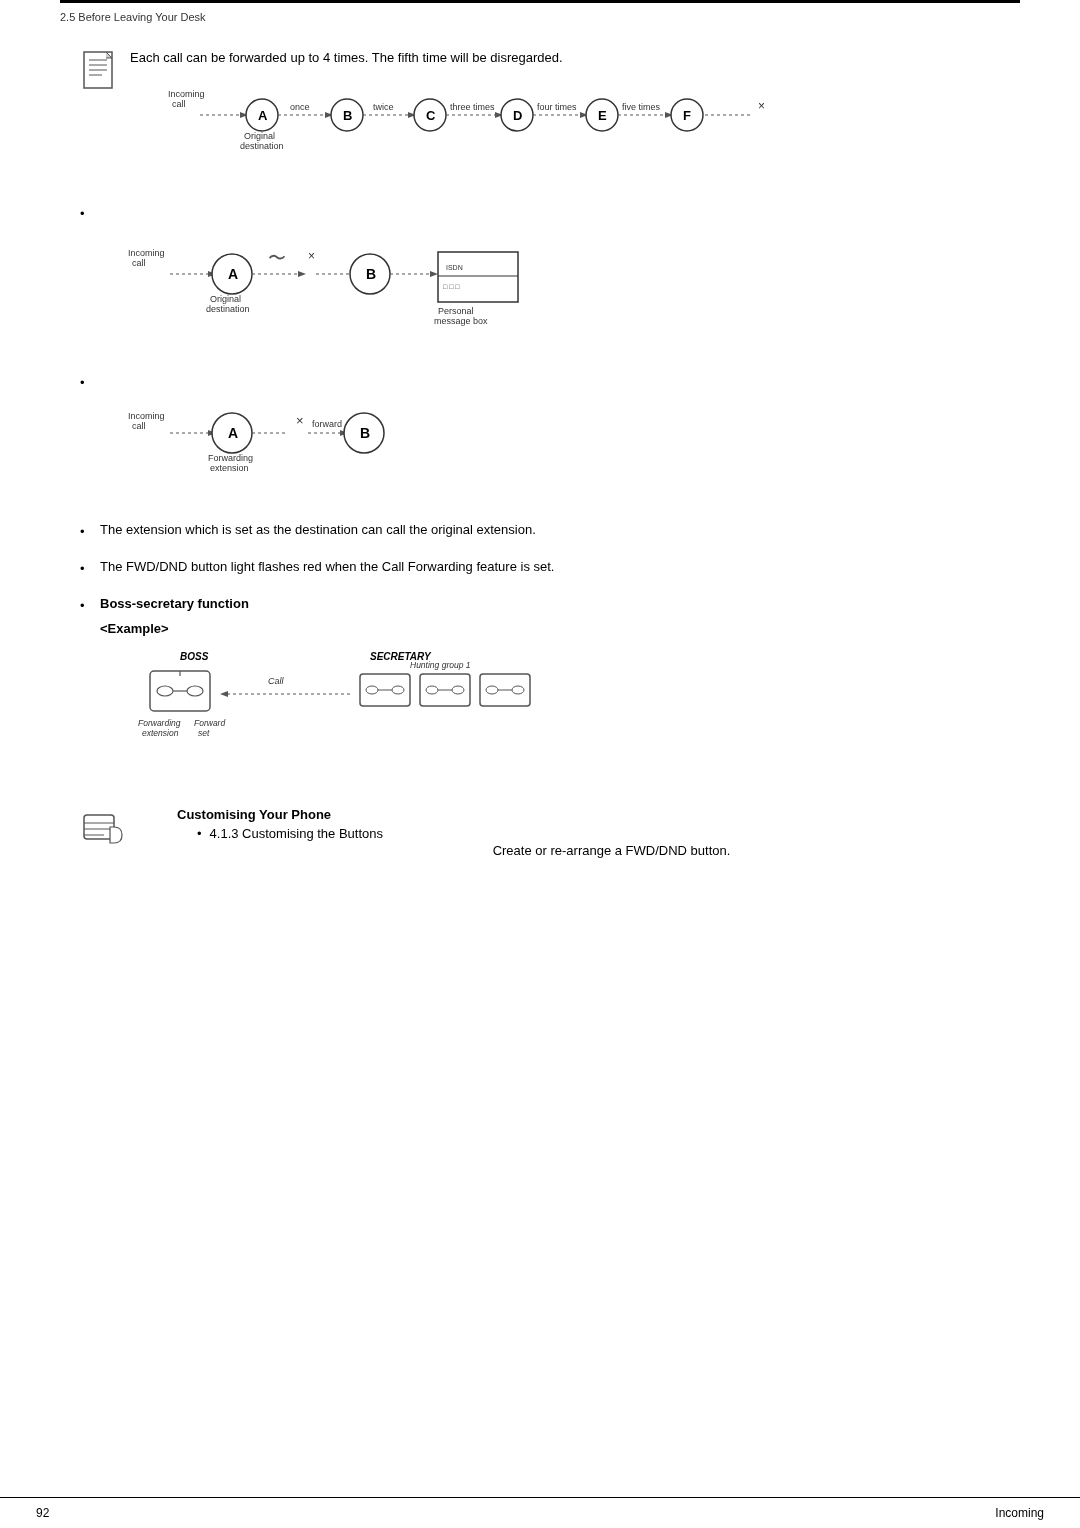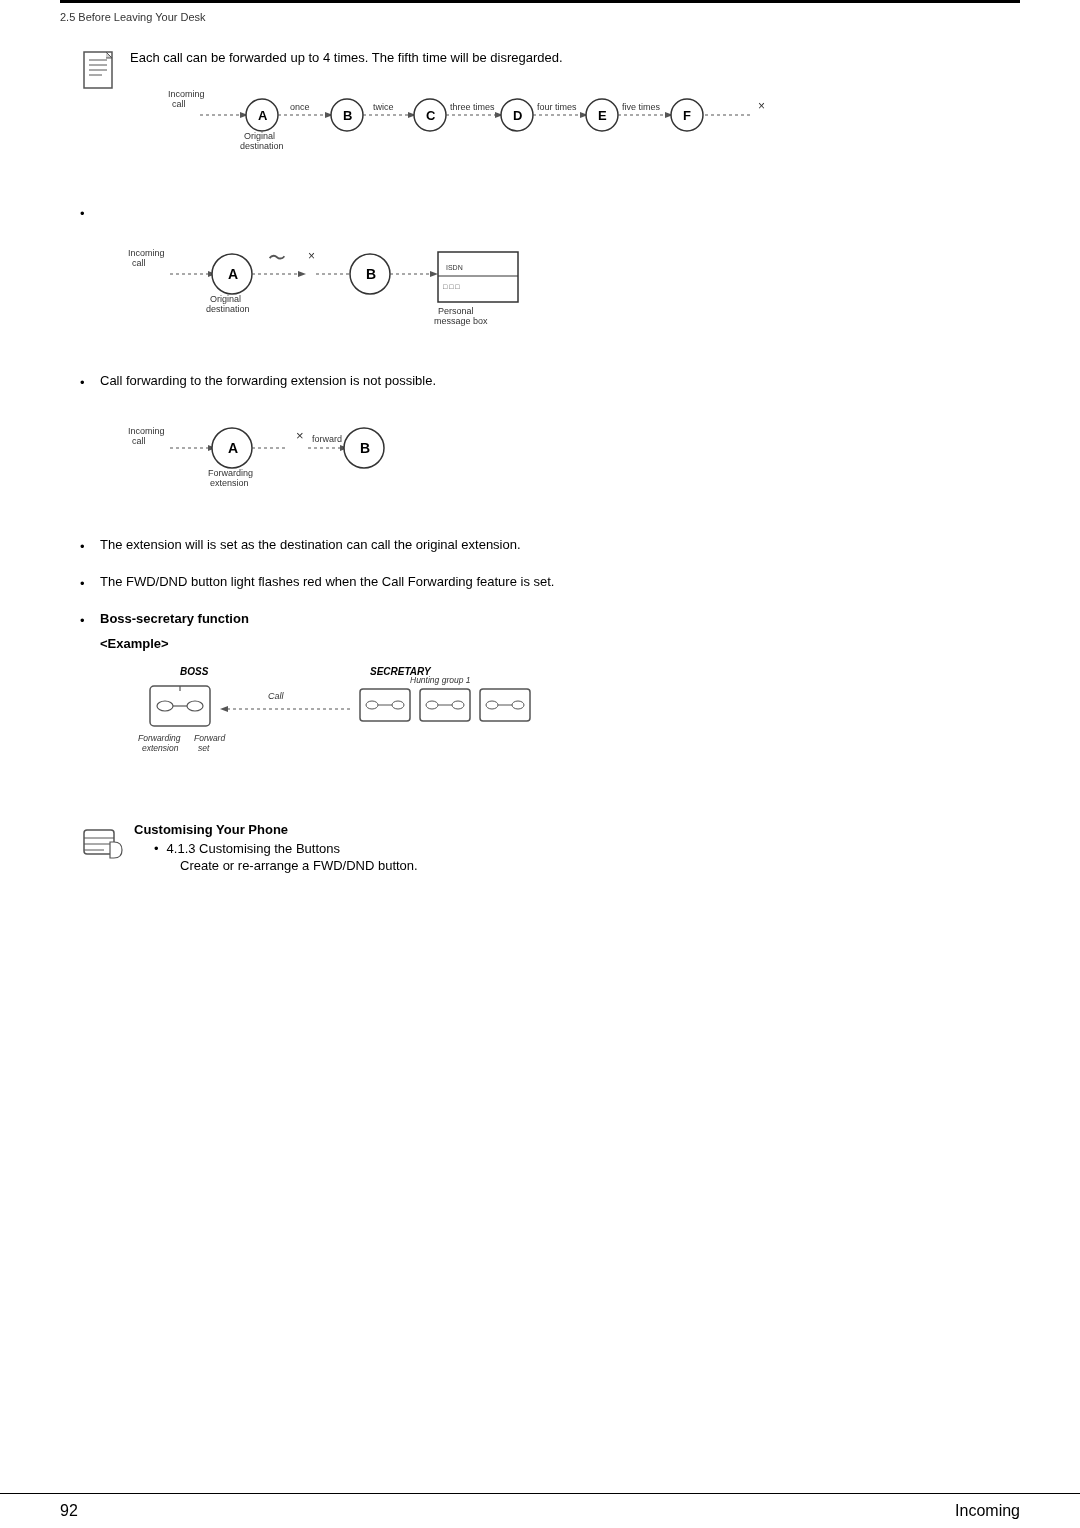--- a/index.html
+++ b/index.html
@@ -61,22 +61,22 @@
     }
     
     .bottom-bar {
       position: absolute;
       bottom: 0;
       left: 0;
       right: 0;
       border-top: 1.5px solid #000;
       display: flex;
       justify-content: space-between;
-      padding: 8px 60px;
-      font-size: 16px;
+      padding: 8px 36px;
+      font-size: 12px;
     }
     .customising-block {
       display: flex;
       align-items: flex-start;
       margin: 10px 0 18px 0;
     }
     .sub-bullet {
       margin-left: 20px;
       margin-top: 4px;
     }
@@ -217,21 +217,20 @@
             <text x="318" y="100" font-size="9" fill="#333">Personal</text>
             <text x="314" y="110" font-size="9" fill="#333">message box</text>
           </svg>
         </div>
       </div>
     </div>
 
     <div class="bullet-block" style="margin-top:8px;">
       <div style="width:14px; flex-shrink:0; margin-right:6px; margin-top:2px;">•</div>
       <div class="bullet-text">
-        <p>Call forwarding to the forwarding extension is not possible.</p>
 
         <div class="diagram-area">
           <svg width="340" height="100" viewBox="0 0 340 100">
 
             <text x="8" y="36" font-size="9" fill="#333">Incoming</text>
             <text x="12" y="46" font-size="9" fill="#333">call</text>
 
             <line x1="50" y1="50" x2="88" y2="50" stroke="#555" stroke-dasharray="3,3" stroke-width="1.2"></line>
             <polygon points="88,47 96,50 88,53" fill="#555"></polygon>
 
@@ -251,21 +250,21 @@
             <circle cx="244" cy="50" r="20" fill="white" stroke="#333" stroke-width="1.5"></circle>
             <text x="240" y="55" font-size="14" font-weight="bold" fill="#000">B</text>
           </svg>
         </div>
       </div>
     </div>
 
     <div class="bullet-block" style="margin-top:4px;">
       <div style="width:14px; flex-shrink:0; margin-right:6px; margin-top:2px;">•</div>
       <div class="bullet-text">
-        <p>The extension will is set as the destination can call the original extension.</p>
+        <p>The extension which is set as the destination can call the original extension.</p>
       </div>
     </div>
 
     <div class="bullet-block">
       <div style="width:14px; flex-shrink:0; margin-right:6px; margin-top:2px;">•</div>
       <div class="bullet-text">
         <p>The FWD/DND button light flashes red when the Call Forwarding feature is set.</p>
       </div>
     </div>
 
@@ -313,41 +312,41 @@
 
             <rect x="360" y="28" width="50" height="32" rx="3" fill="white" stroke="#555" stroke-width="1.5"></rect>
             <ellipse cx="372" cy="44" rx="6" ry="4" fill="none" stroke="#555" stroke-width="1"></ellipse>
             <ellipse cx="398" cy="44" rx="6" ry="4" fill="none" stroke="#555" stroke-width="1"></ellipse>
             <line x1="378" y1="44" x2="392" y2="44" stroke="#555" stroke-width="1"></line>
           </svg>
         </div>
       </div>
     </div>
 
-    <div class="customising-block" style="margin-top:10px;">
+    <div class="customising-block" style="margin-top:10px;gap:43px;">
 
       <div style="width:44px; flex-shrink:0; margin-right:10px;">
         <svg width="44" height="44" viewBox="0 0 44 44">
 
           <rect x="4" y="8" width="30" height="24" rx="3" fill="white" stroke="#555" stroke-width="1.5"></rect>
           <line x1="4" y1="16" x2="34" y2="16" stroke="#555" stroke-width="1"></line>
           <line x1="4" y1="22" x2="34" y2="22" stroke="#555" stroke-width="1"></line>
           <line x1="4" y1="28" x2="24" y2="28" stroke="#555" stroke-width="1"></line>
 
           <path d="M34 20 Q42 20 42 28 Q42 36 34 36 L30 36 L30 20 Z" fill="white" stroke="#555" stroke-width="1.2"></path>
         </svg>
       </div>
       <div class="bullet-text">
         <p><strong>Customising Your Phone</strong></p>
         <div class="sub-bullet">
           <div class="sub-bullet-item">
             <span class="bullet-dot">•</span>
             <span>4.1.3  Customising the Buttons</span>
           </div>
-          <div style="margin-left:26px; margin-top:2px;">
+          <div style="margin-left:26px; margin-top:2px;text-align:center;">
             <span>Create or re-arrange a FWD/DND button.</span>
           </div>
         </div>
       </div>
     </div>
 
   </div>
 
   <div class="bottom-bar">
     <span>92</span>

